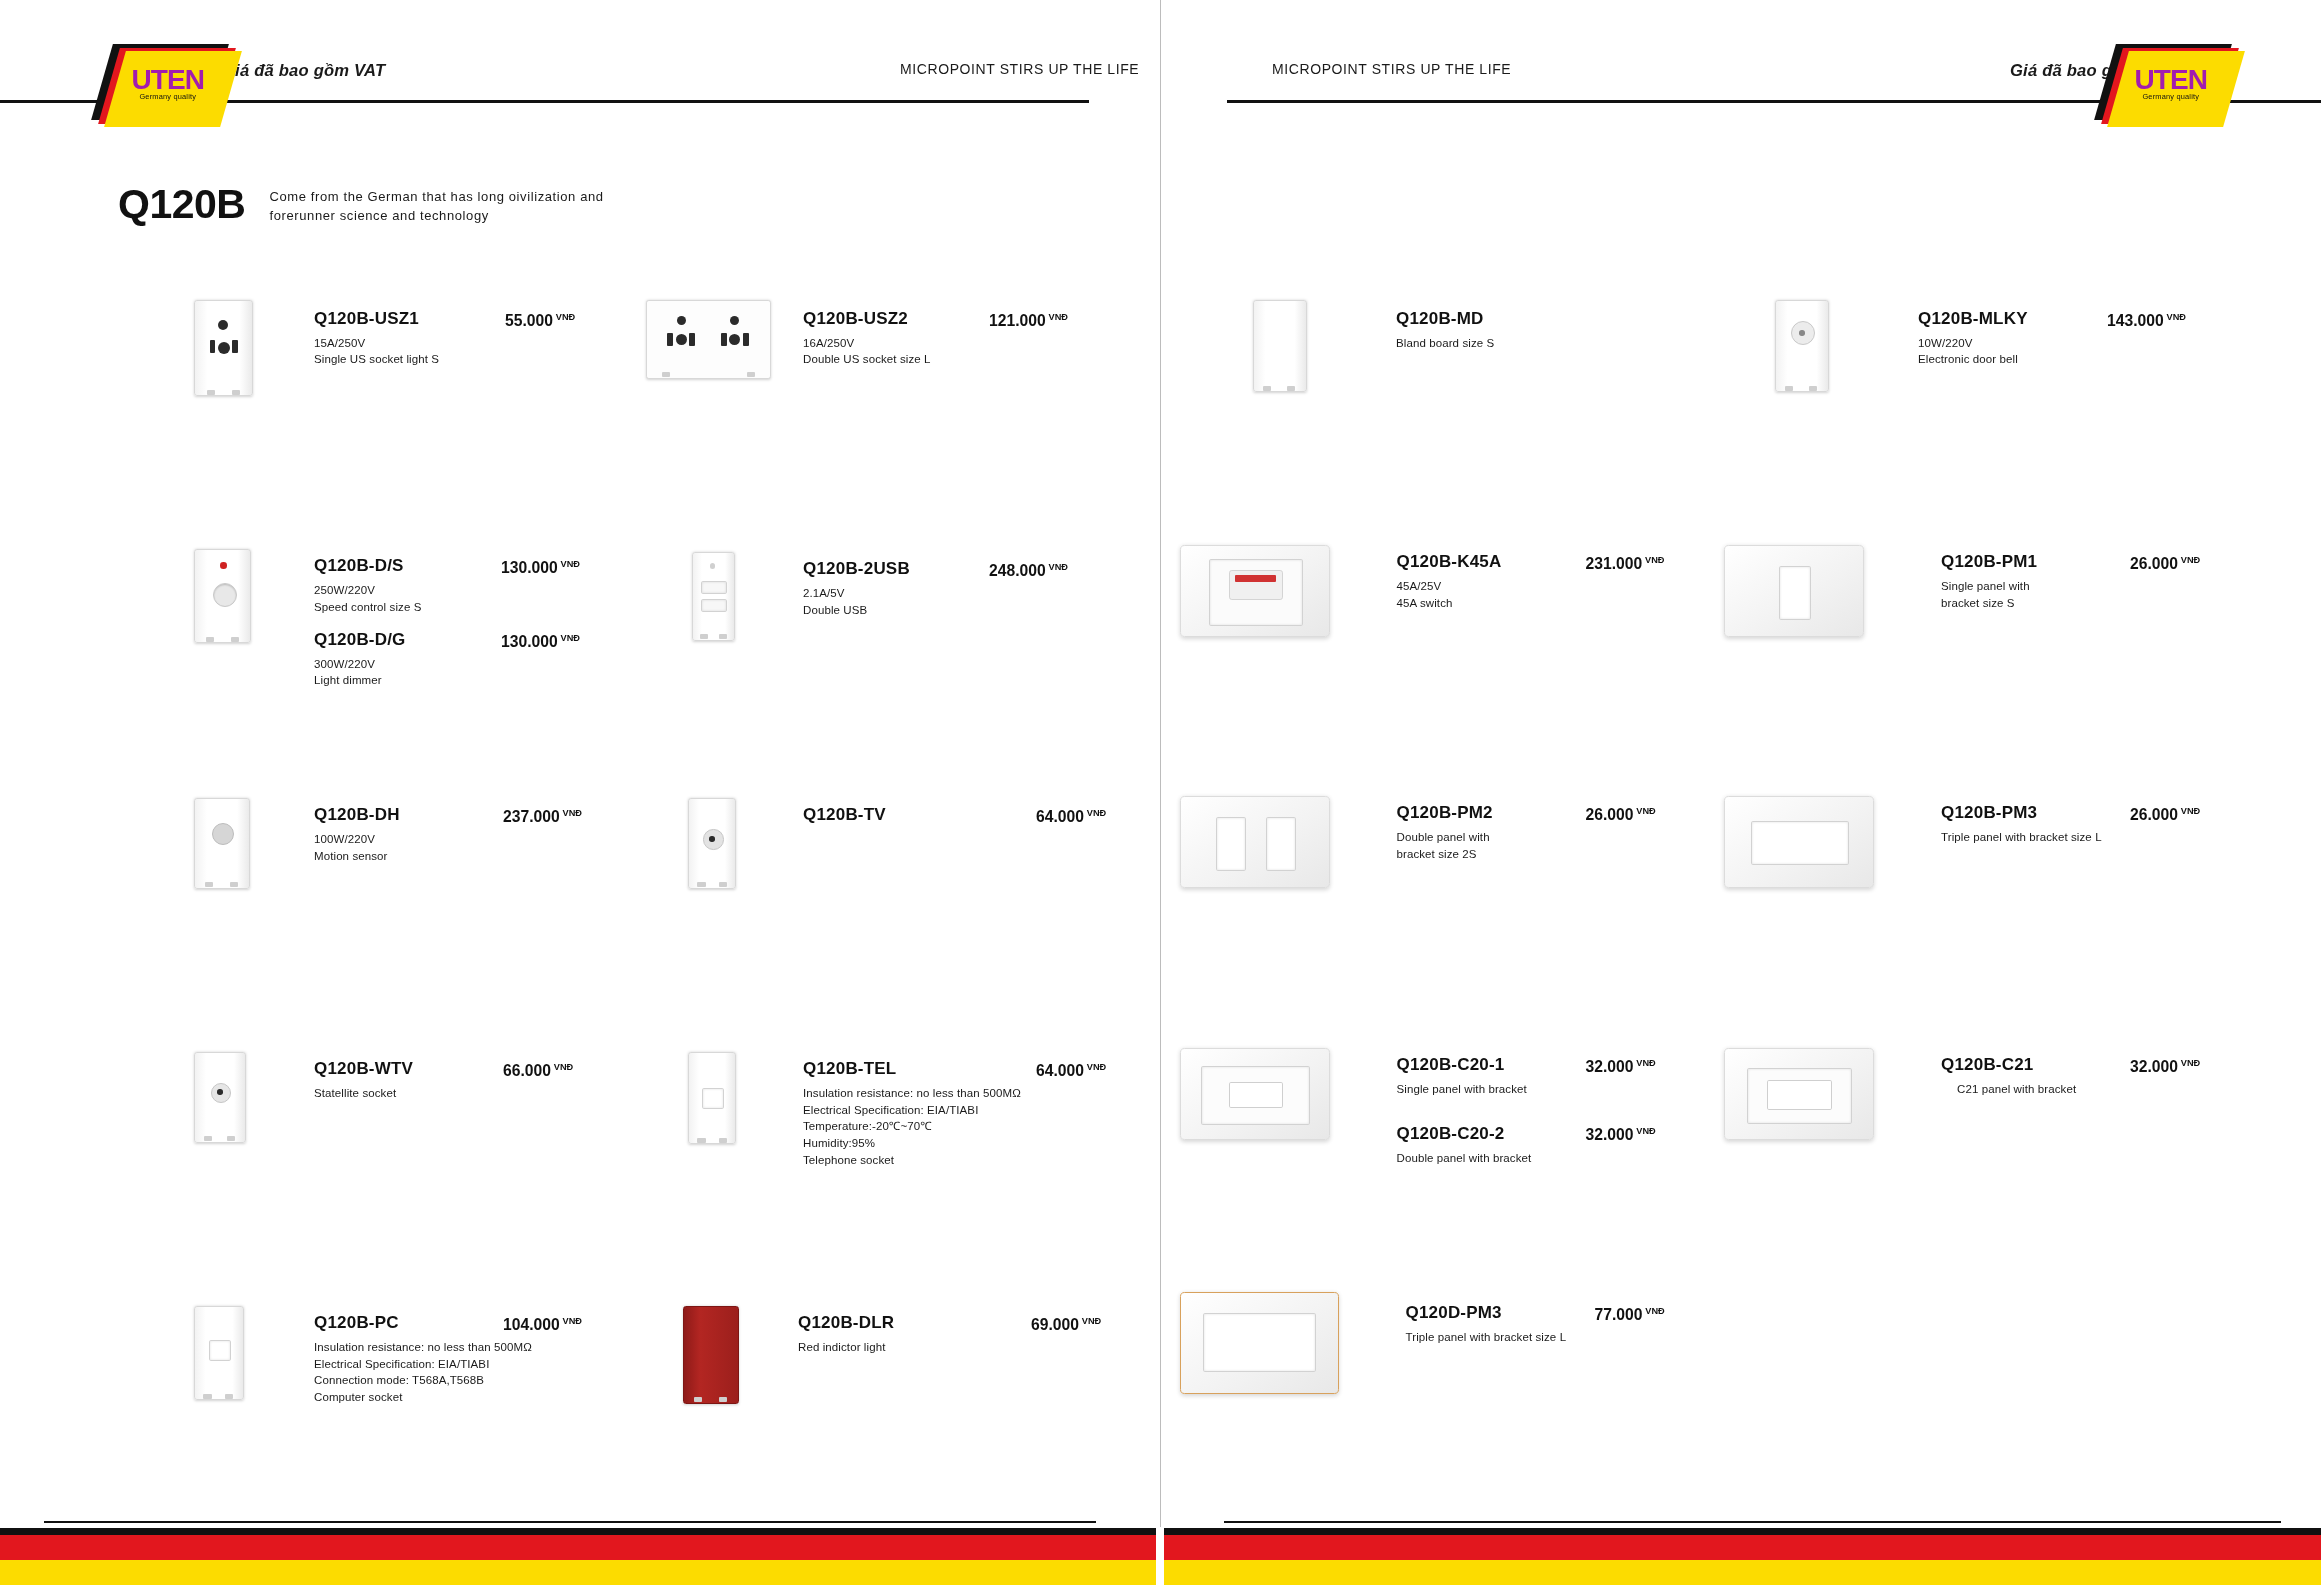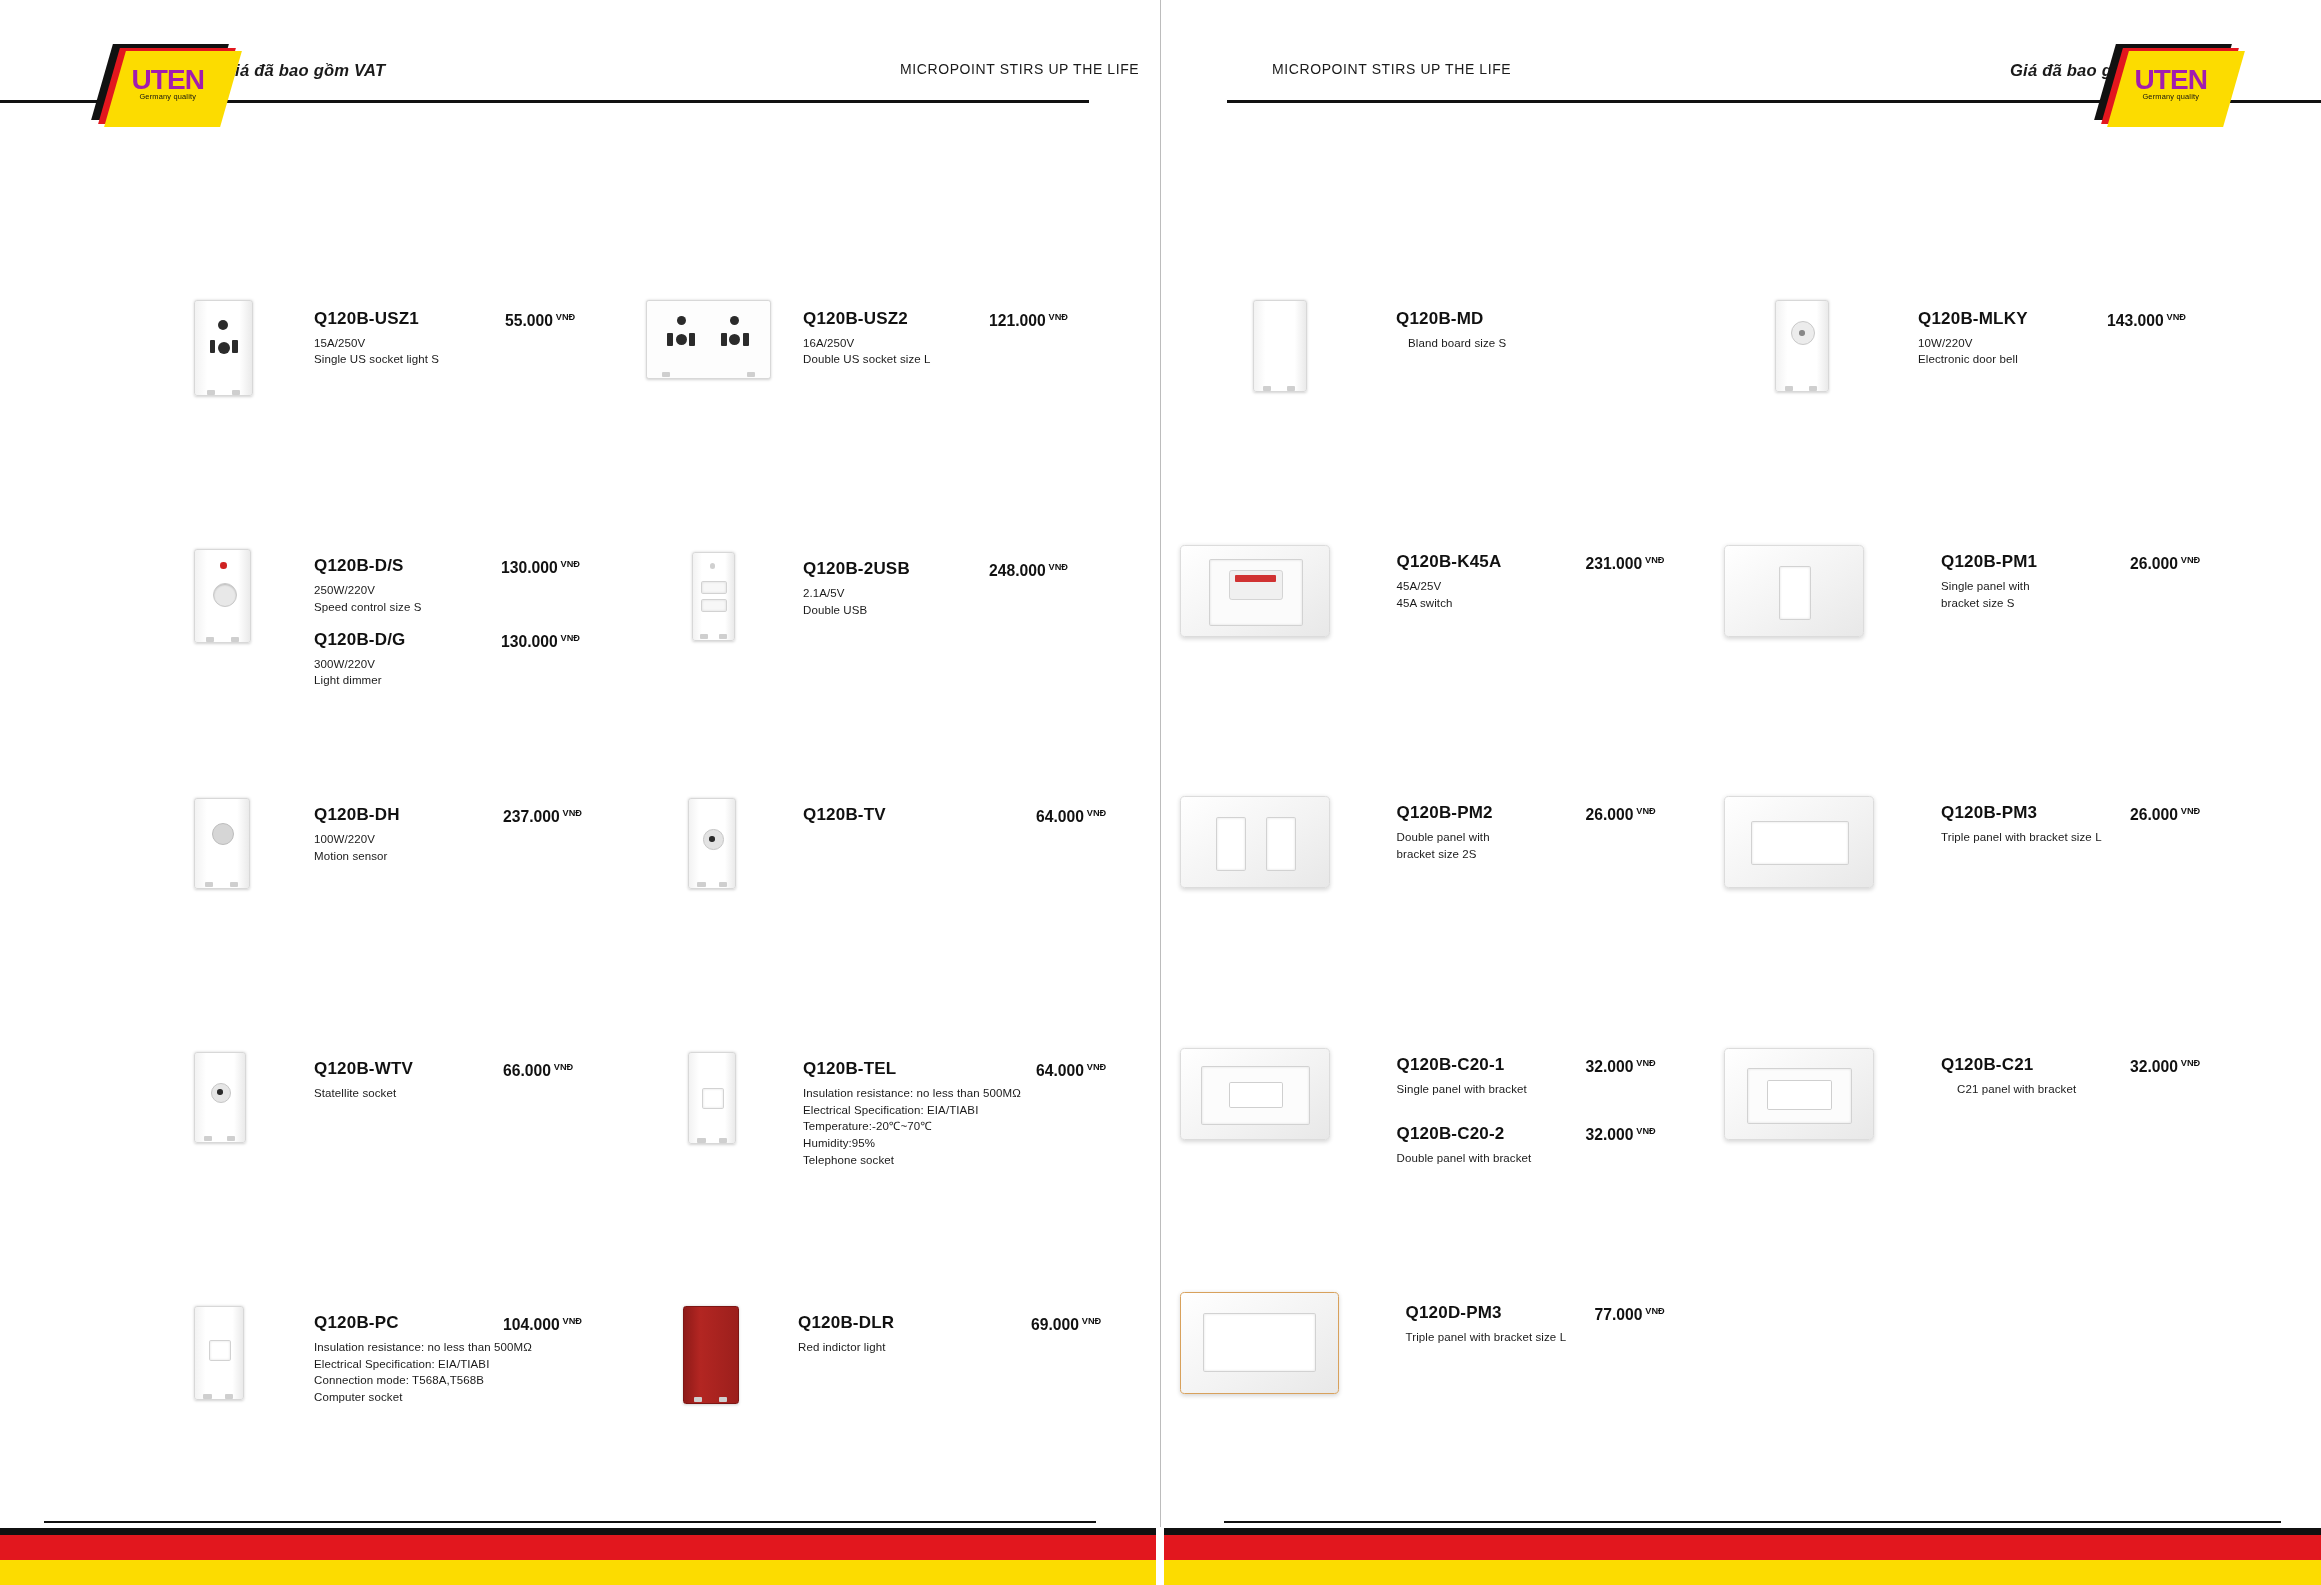--- a/index.html
+++ b/index.html
@@ -84,20 +84,24 @@
       <div class="hdr-rule" style="left:0px;width:1089px;"></div>
       <div class="logo" style="left:102px;">
         <div class="blk"></div>
         <div class="red"></div>
         <div class="yel"></div>
         <div class="txt">UTEN</div>
         <div class="sub">Germany quality</div>
       </div>
     </div>
 
+    <div class="series">
+      <span class="code">Q120B</span>
+      <span class="tag">Come from the German that has long oivilization and forerunner science and technology</span>
+    </div>
 
     <div class="item" style="left:194px;top:300px;">
       <div class="img-box">
         <div class="dev narrow" style="width:57px;height:94px;">
           <div class="hole" style="left:23px;top:18.5px;width:10px;height:10px;"></div>
           <div class="hole" style="left:23px;top:41px;width:12px;height:12px;"></div>
           <div class="slotv" style="left:14.8px;top:39px;width:5.5px;height:13px;"></div>
           <div class="slotv" style="left:37px;top:39px;width:5.5px;height:13px;"></div>
           <div class="tab" style="left:12px;top:89px;"></div>
           <div class="tab" style="left:37px;top:89px;"></div>
@@ -294,21 +298,21 @@
 
     <div class="item" style="left:92px;top:300px;">
       <div class="img-box">
         <div class="dev narrow" style="width:52px;height:90px;">
           <div class="tab" style="left:9.2px;top:85px;"></div>
           <div class="tab" style="left:33px;top:85px;"></div>
         </div>
       </div>
       <div class="info" style="left:143px;top:9.2px;width:295px;">
         <div class="pname">Q120B-MD</div>
-        <div class="pdesc" style="white-space:pre-line;margin-left:12px;">Bland board size S</div>
+        <div class="pdesc" style="white-space:pre-line;">Bland board size S</div>
       </div>
     </div>
 
     <div class="item" style="left:614px;top:300px;">
       <div class="img-box">
         <div class="dev narrow" style="width:52px;height:90px;">
           <div class="hole" style="left:14.8px;top:20px;width:22px;height:22px;background:#ececec;border:0.9px solid #c9c9c9;"></div>
           <div class="hole" style="left:23px;top:29px;width:5.5px;height:5.5px;background:#888;"></div>
           <div class="tab" style="left:9.2px;top:85px;"></div>
           <div class="tab" style="left:33px;top:85px;"></div>

